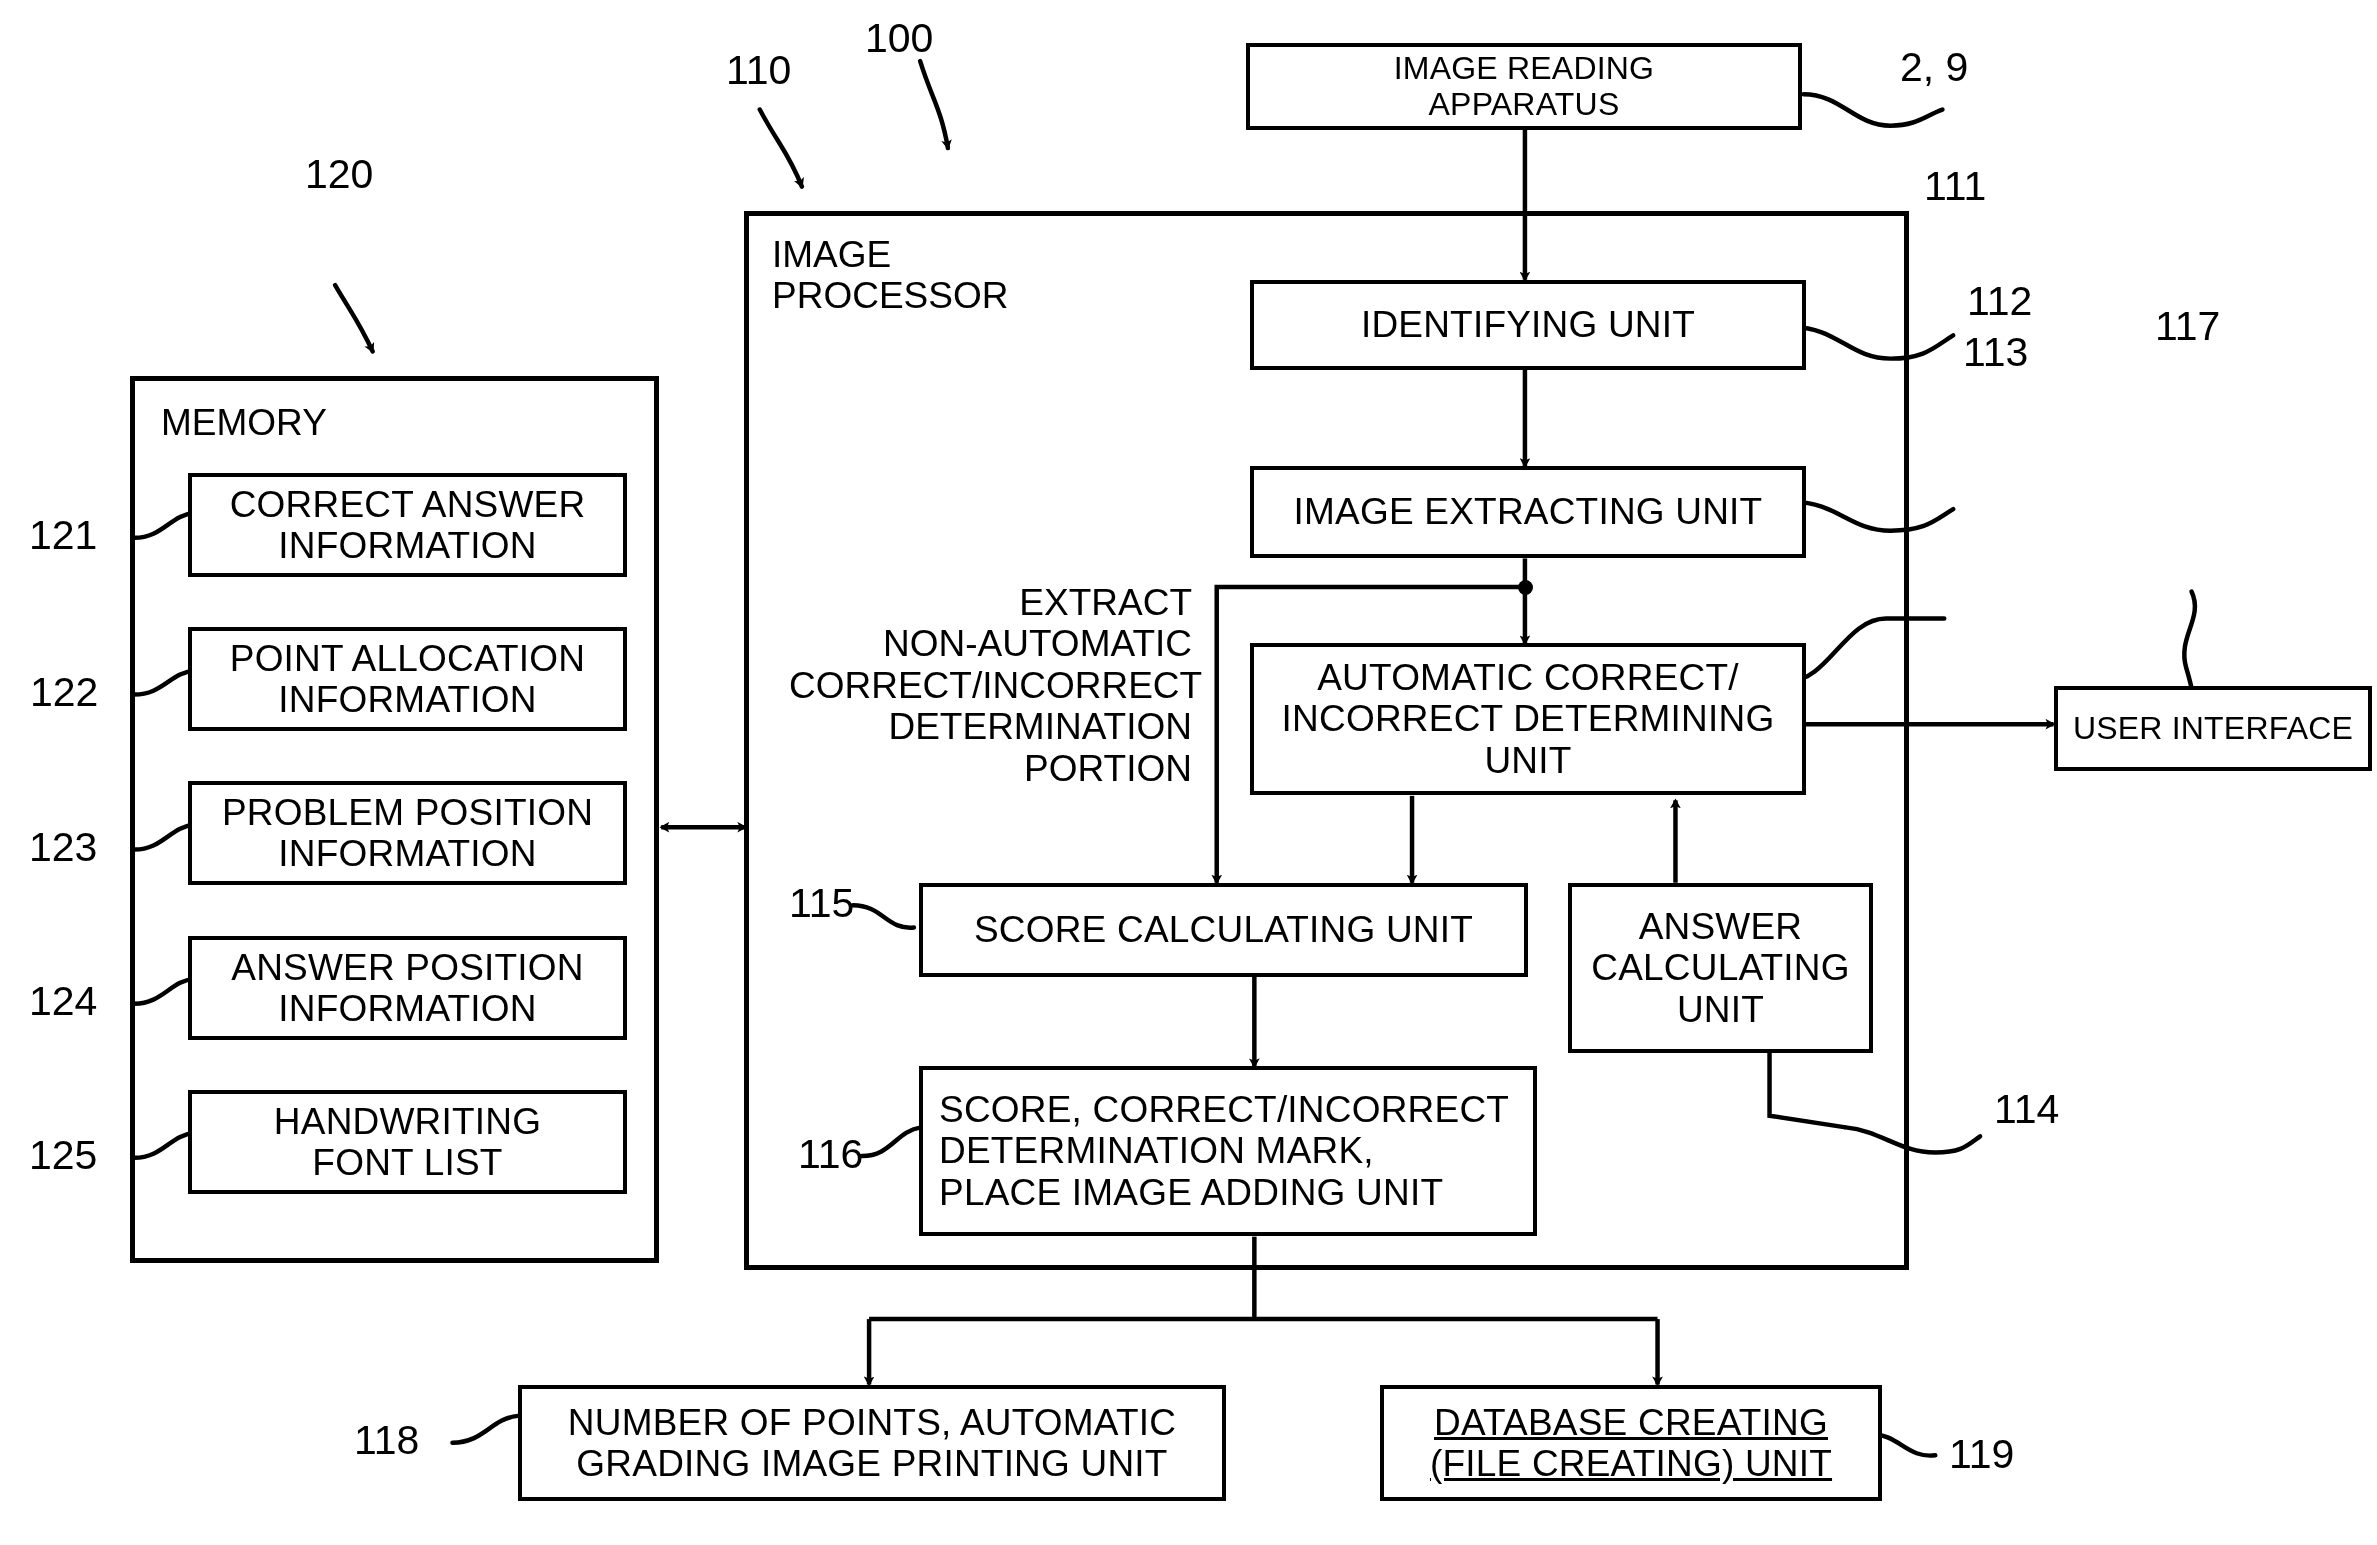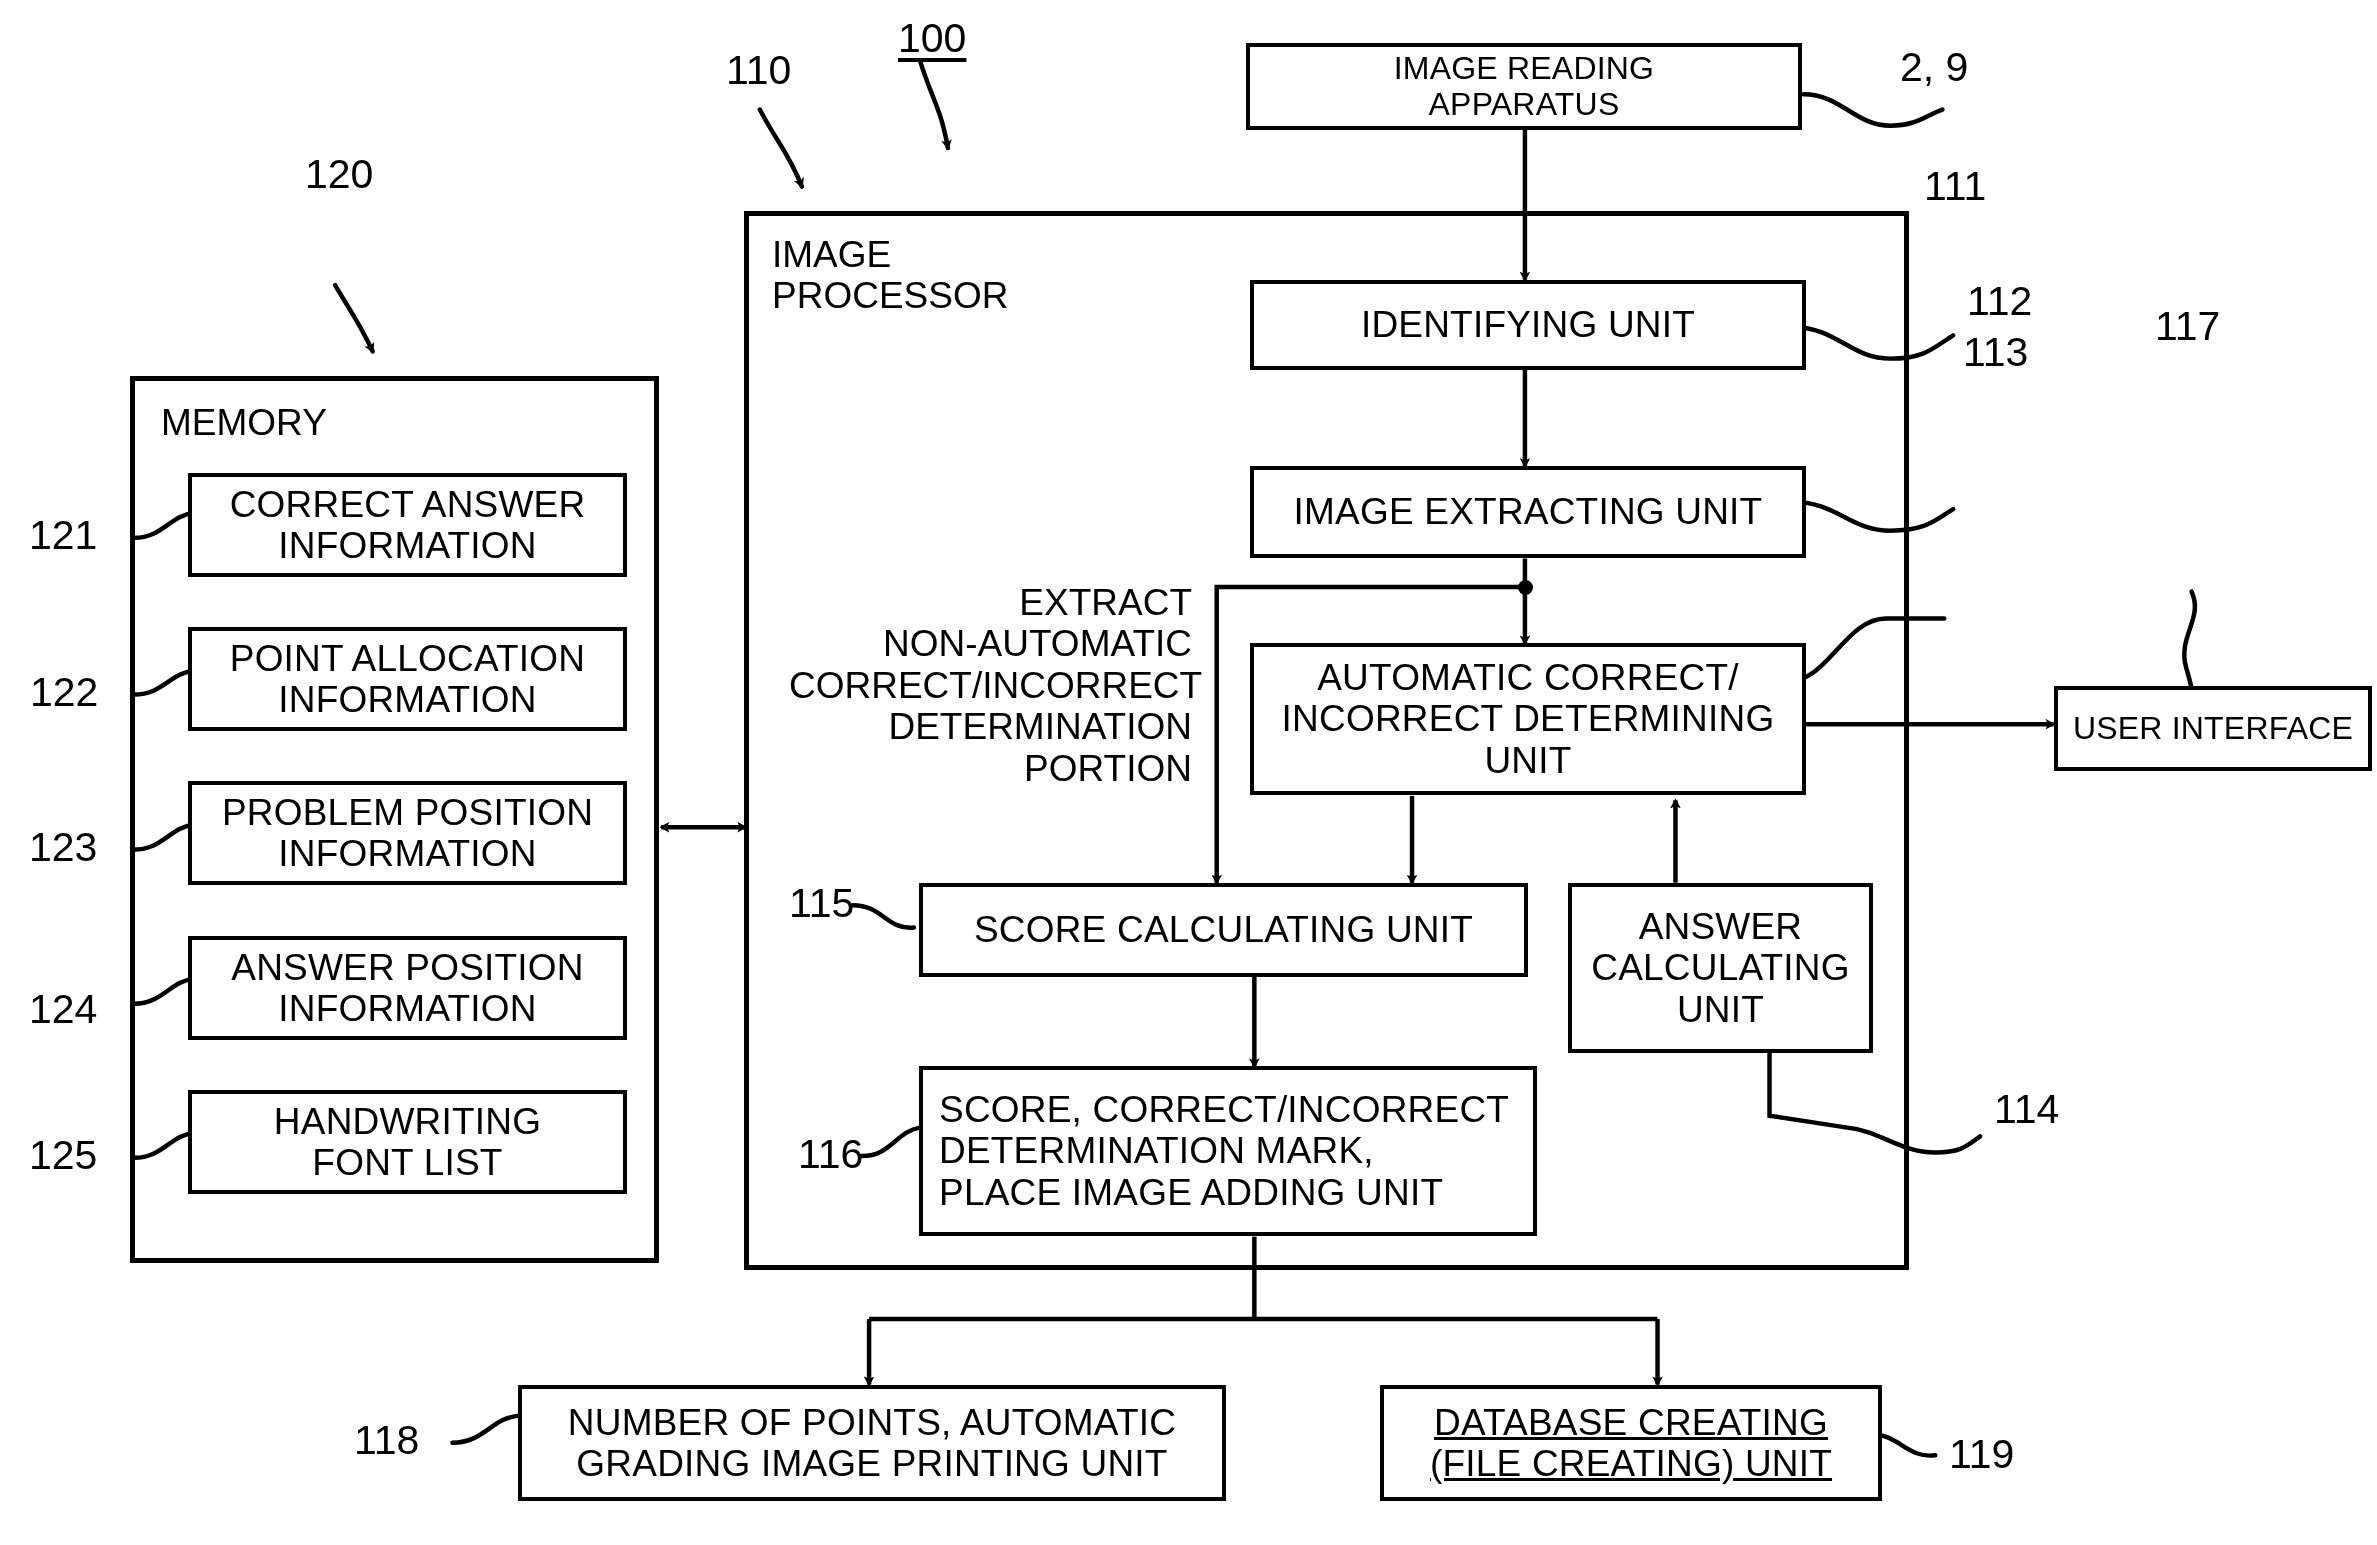--- a/index.html
+++ b/index.html
@@ -43,24 +43,22 @@
     white-space: pre-line;
     text-align: left;
   }
   .ref {
     position: absolute;
     font-size: 41px;
     line-height: 1;
     white-space: nowrap;
   }
   .ref-underline {
-    text-decoration: underline;
     text-underline-offset: 6.3px;
     text-decoration-thickness: 3.6px;
-    margin-left: 33px;
   }
   .freetext {
     position: absolute;
     font-size: 37px;
     line-height: 1.12;
     text-align: right;
     white-space: pre-line;
   }
   .dot {
     position: absolute;
@@ -168,21 +166,21 @@
   <div class="ref" style="left:2155px; top:306px;">117</div>
   <div class="ref" style="left:1994px; top:1089px;">114</div>
   <div class="ref" style="left:789px; top:883px;">115</div>
   <div class="ref" style="left:798px; top:1134px;">116</div>
   <div class="ref" style="left:354px; top:1420px;">118</div>
   <div class="ref" style="left:1949px; top:1434px;">119</div>
 
   <div class="ref" style="left:29px; top:515px;">121</div>
   <div class="ref" style="left:30px; top:672px;">122</div>
   <div class="ref" style="left:29px; top:827px;">123</div>
-  <div class="ref" style="left:29px; top:981px;margin-top:8px;">124</div>
+  <div class="ref" style="left:29px; top:981px;">124</div>
   <div class="ref" style="left:29px; top:1135px;">125</div>
 
   <div class="box" style="left:1246px; top:43px; width:556px; height:87px; font-size:32px;">IMAGE READING
 APPARATUS</div>
 
   <div class="outerbox" style="left:130px; top:376px; width:529px; height:887px;"></div>
   <div class="outer-label" style="left:161px; top:403px;">MEMORY</div>
 
   <div class="box" style="left:188px; top:473px; width:439px; height:104px;">CORRECT ANSWER
 INFORMATION</div>

